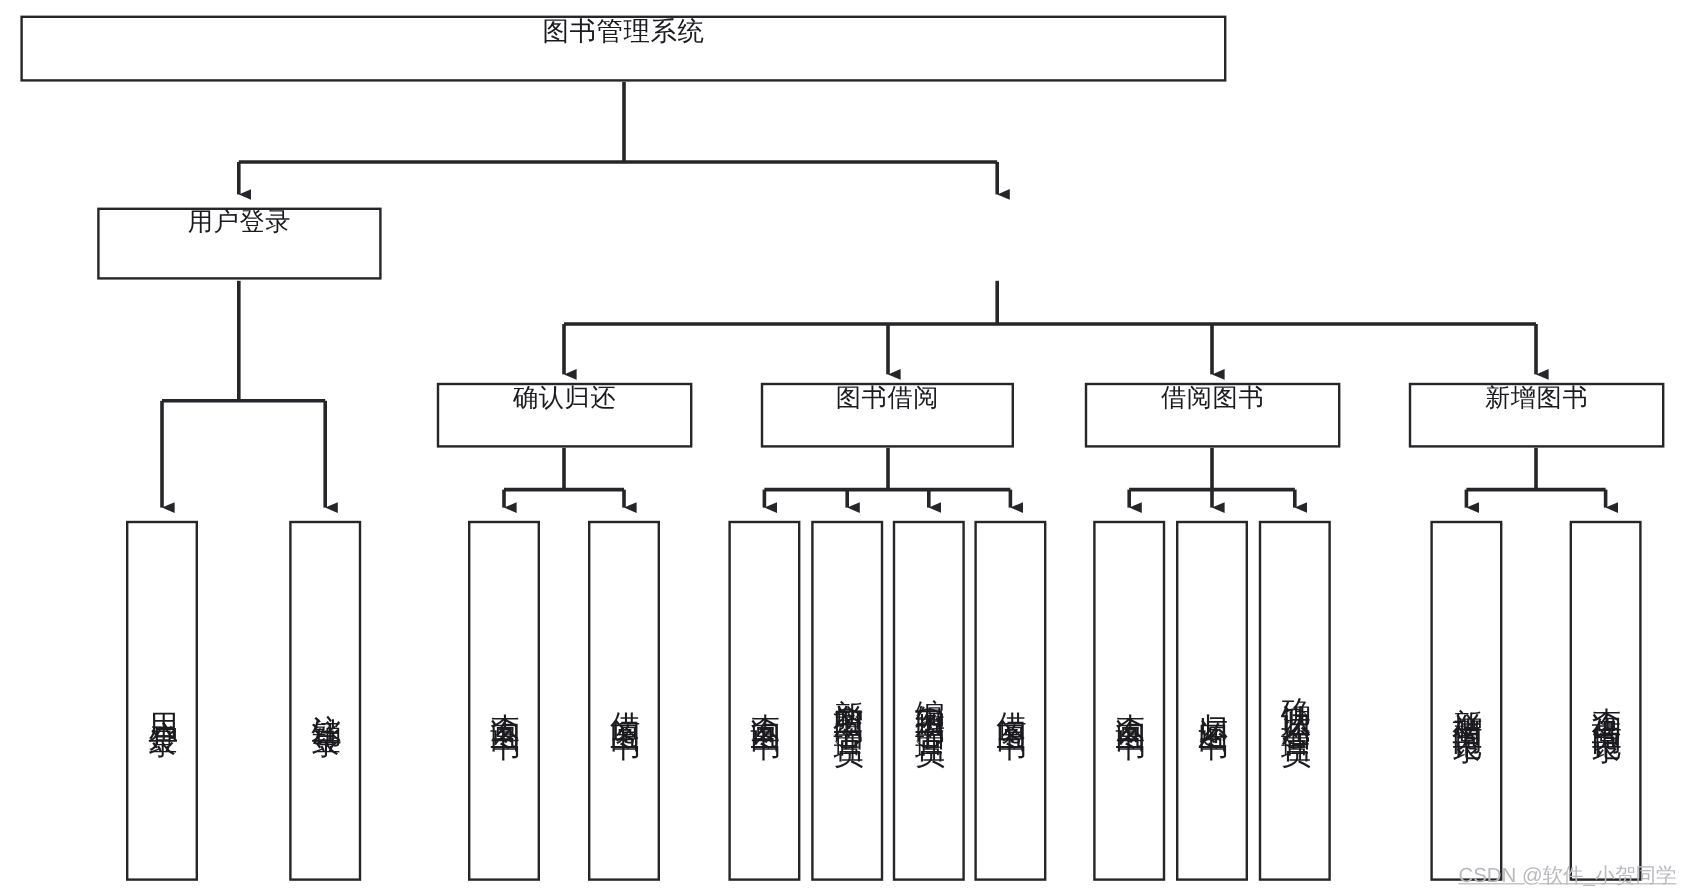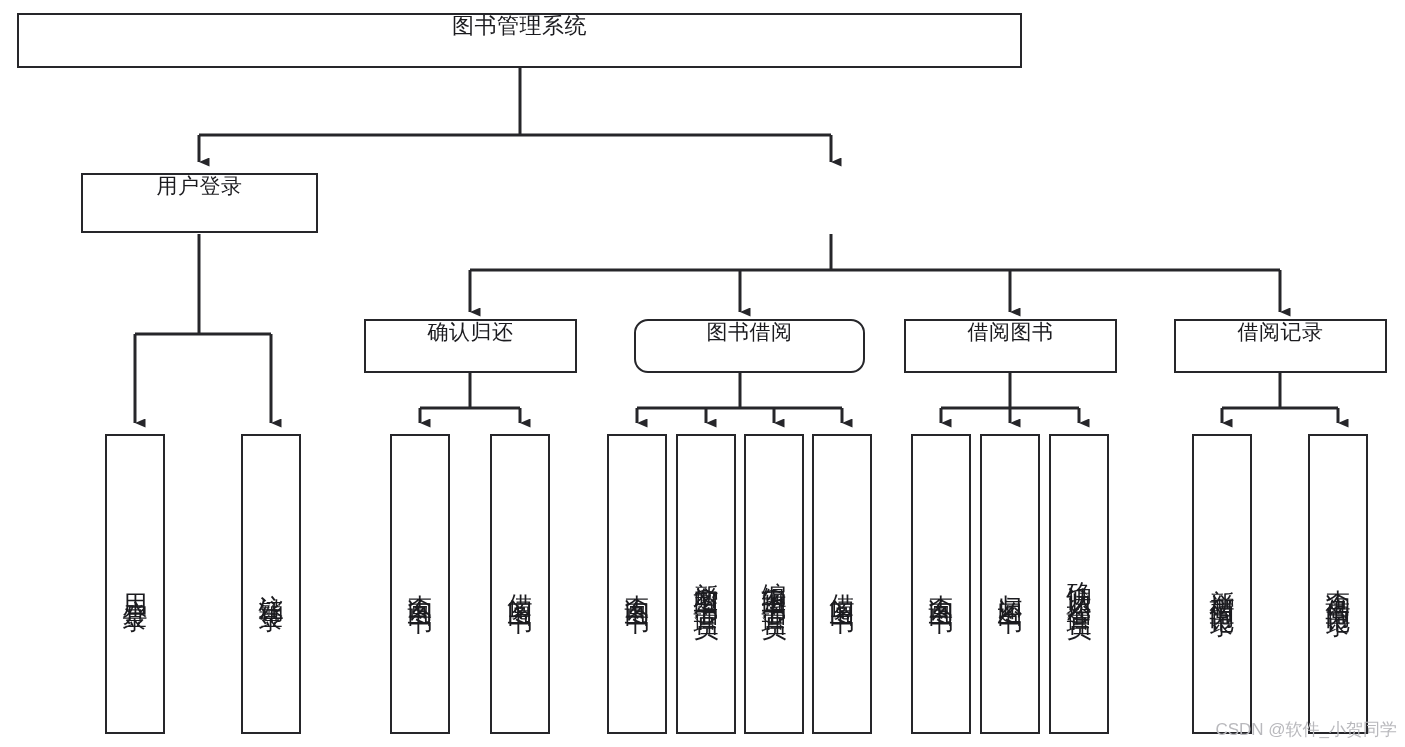--- a/index.html
+++ b/index.html
@@ -60,20 +60,21 @@
   }
   .watermark {
     position: absolute;
     right: 8px;
     bottom: 6px;
     font-family: "Liberation Sans", sans-serif;
     font-size: 17px;
     color: #b9b9bd;
     white-space: nowrap;
     user-select: none;
+    text-decoration: underline;
   }
 </style>
 </head>
 <body>
 
 <div id="diagram-root">
 
   <svg class="diagram-canvas" viewBox="0 0 1405 747" aria-hidden="true">
     <defs>
       <marker id="arrowhead" markerWidth="9" markerHeight="11" refX="4.5" refY="10.5" orient="auto" markerUnits="userSpaceOnUse">
@@ -128,28 +129,28 @@
     <span class="node-label">图书管理系统</span>
   </div>
 
   <div class="node-box horiz" style="left:81px; top:173px; width:237px; height:60px;">
     <span class="node-label">用户登录</span>
   </div>
 
   <div class="node-box horiz" style="left:364px; top:319px; width:213px; height:54px;">
     <span class="node-label">确认归还</span>
   </div>
-  <div class="node-box horiz" style="left:634px; top:319px; width:231px; height:54px;border-radius:14px;">
+  <div class="node-box horiz" style="left:634px; top:319px; width:211px; height:54px;">
     <span class="node-label">图书借阅</span>
   </div>
   <div class="node-box horiz" style="left:904px; top:319px; width:213px; height:54px;">
     <span class="node-label">借阅图书</span>
   </div>
   <div class="node-box horiz" style="left:1174px; top:319px; width:213px; height:54px;">
-    <span class="node-label">借阅记录</span>
+    <span class="node-label">新增图书</span>
   </div>
 
   <div class="node-box vert" style="left:105px; top:434px; width:60px; height:300px;">
     <span class="node-label">用户登录</span>
   </div>
   <div class="node-box vert" style="left:241px; top:434px; width:60px; height:300px;">
     <span class="node-label">注销登录</span>
   </div>
 
   <div class="node-box vert" style="left:390px; top:434px; width:60px; height:300px;">

